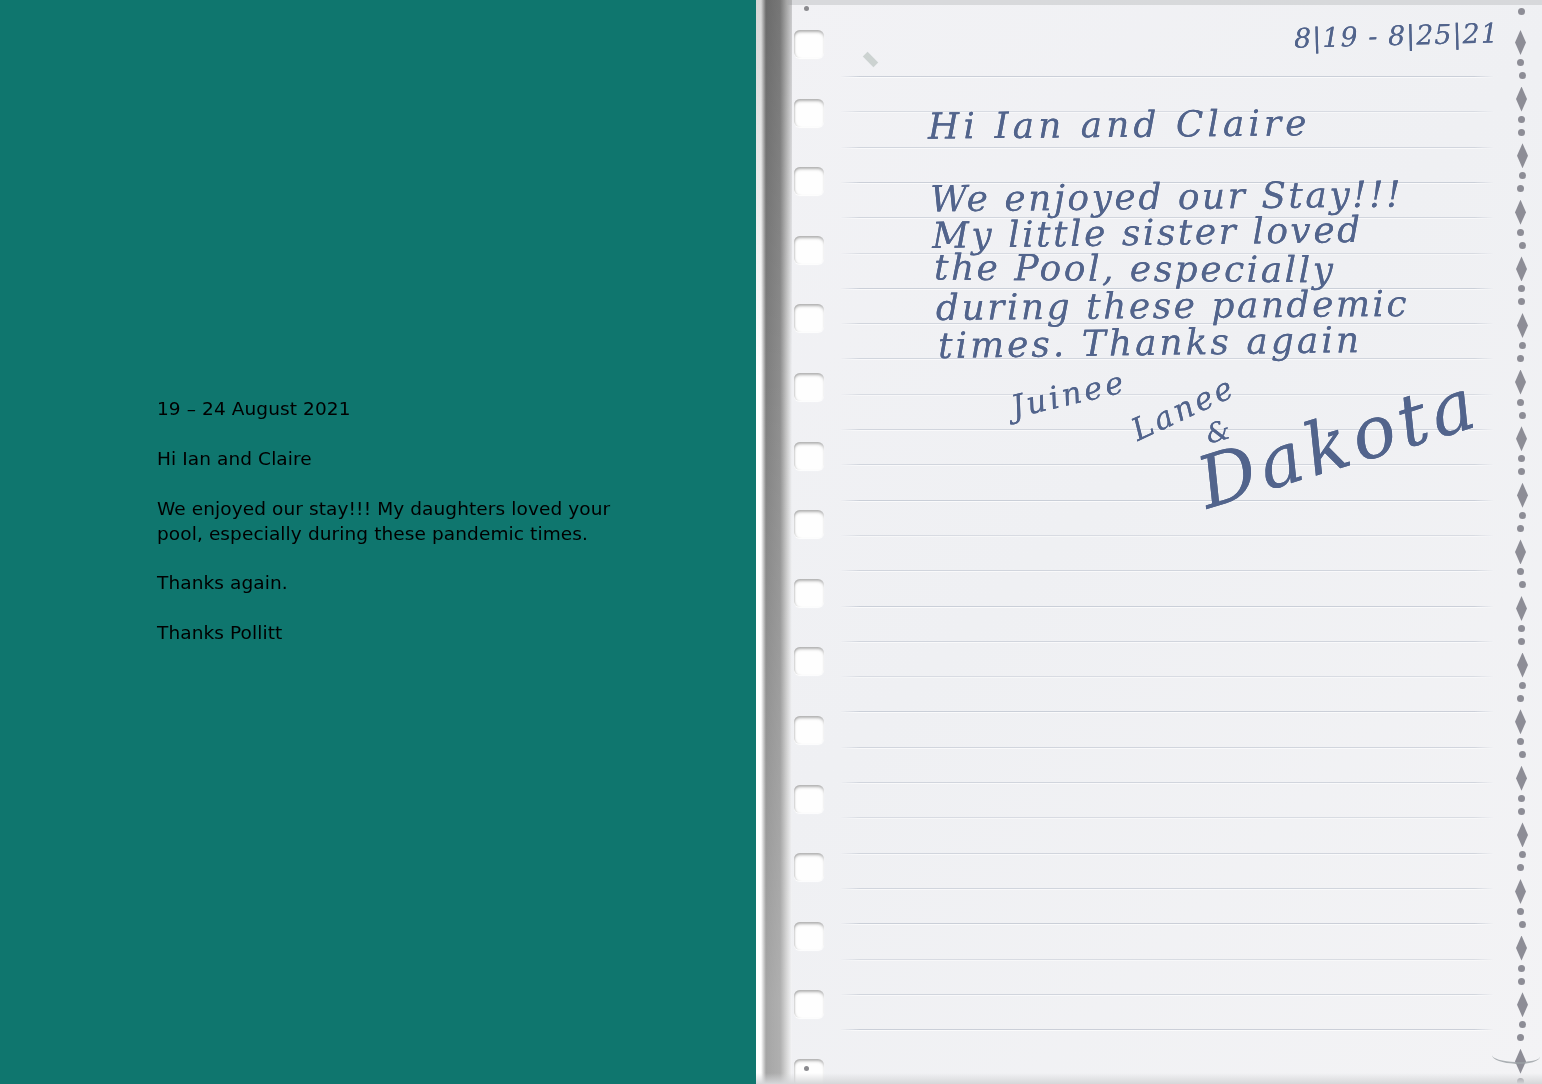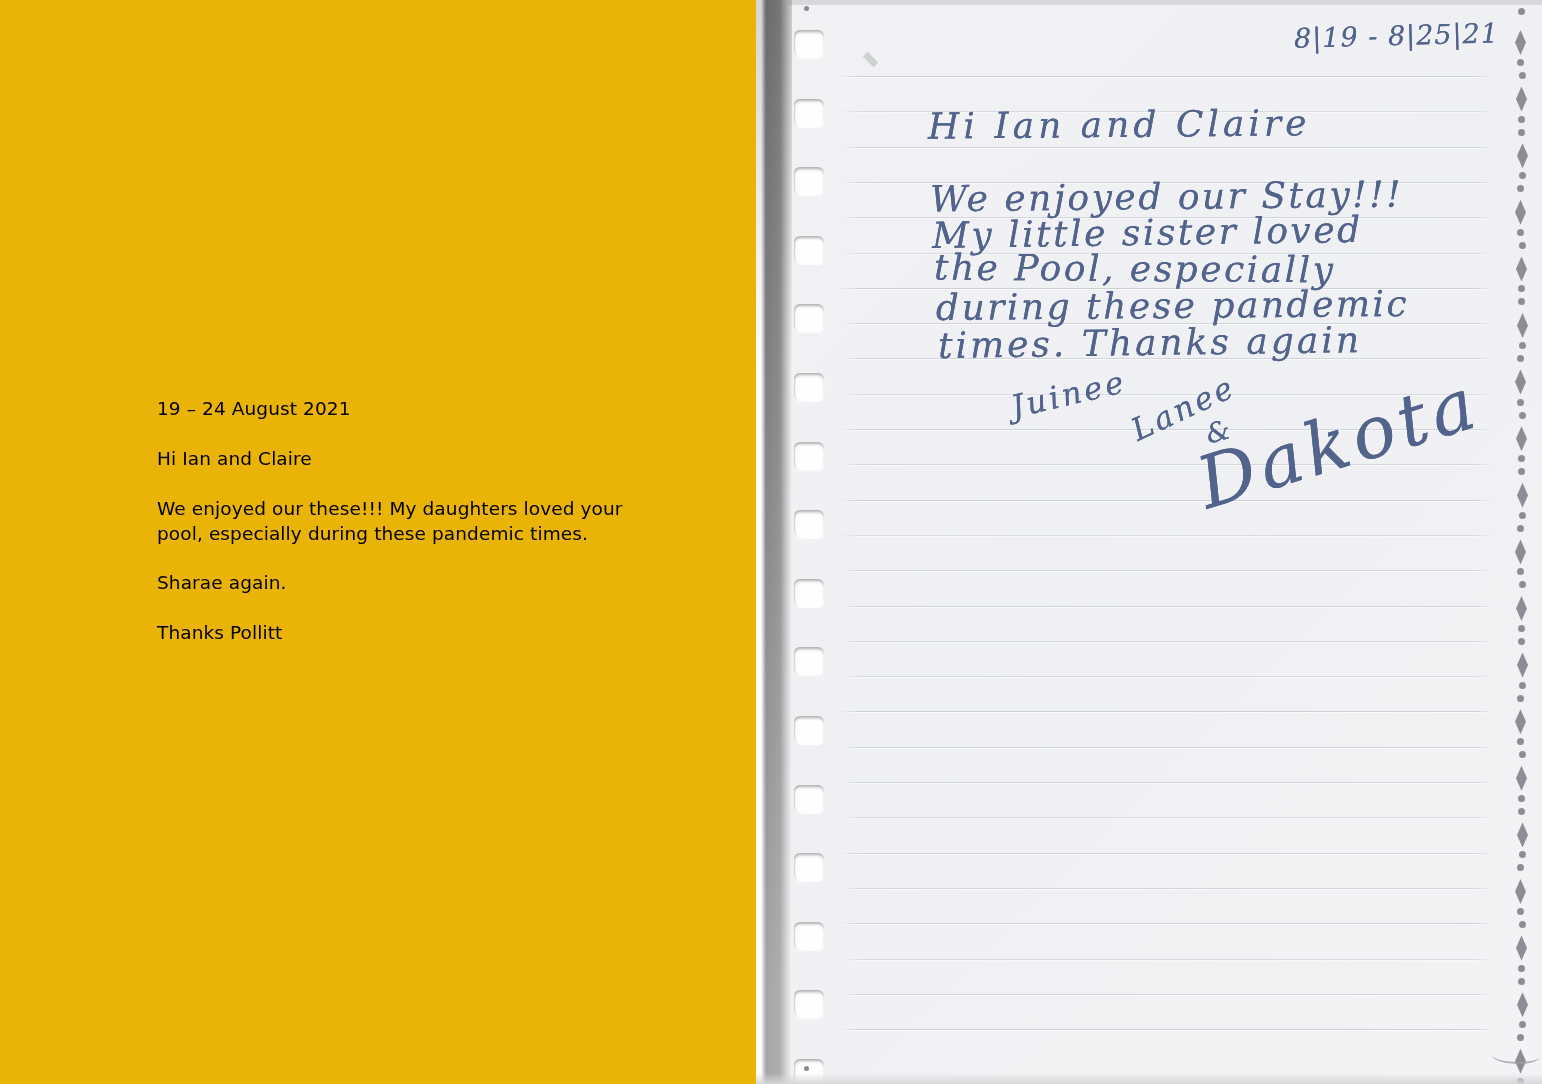--- a/index.html
+++ b/index.html
@@ -2,21 +2,21 @@
 <html style="--ink: #52648c; --rule: #c9ced7; --perf: #8d8d96;"><head>
 <meta charset="utf-8">
 <style>
   * { margin:0; padding:0; box-sizing:border-box; }
   html,body { width:1542px; height:1084px; }
   body {
     position:relative; overflow:hidden; background:#ffffff;
     font-family:"DejaVu Sans", sans-serif;
   }
   
-  .left-panel { position:absolute; left:0; top:0; width:756px; height:1084px; background:#eab308; }
+  .left-panel { position:absolute; left:0; top:0; width:756px; height:1084px; background:#0f766e; }
   .t-block { position:absolute; left:157px; top:0; width:560px; color:#000000; font-size:18.5px; line-height:25px; letter-spacing:.1px; }
   .t-line { position:absolute; left:0; white-space:nowrap; }
   .t-date      { top:396px; }
   .t-greeting  { top:446px; }
   .t-body-1    { top:496px; }
   .t-body-2    { top:521px; }
   .t-thanks    { top:570px; }
   .t-sig       { top:620px; }
 
   
@@ -62,23 +62,23 @@
   .sig-dakota { left:444px; top:446px; font-size:72px; letter-spacing:5px; line-height:1.1;
     transform:rotate(-17deg); transform-origin:left center; }
 </style>
 </head>
 <body>
 
 <div class="left-panel">
   <div class="t-block">
     <div class="t-line t-date">19 – 24 August 2021</div>
     <div class="t-line t-greeting">Hi Ian and Claire</div>
-    <div class="t-line t-body-1">We enjoyed our these!!! My daughters loved your</div>
+    <div class="t-line t-body-1">We enjoyed our stay!!! My daughters loved your</div>
     <div class="t-line t-body-2">pool, especially during these pandemic times.</div>
-    <div class="t-line t-thanks">Sharae again.</div>
+    <div class="t-line t-thanks">Thanks again.</div>
     <div class="t-line t-sig">Thanks Pollitt</div>
   </div>
 </div>
 
 <div class="scan-panel">
   <div class="top-band"></div>
   <div class="scanner-edge"></div>
 
   <div id="holes">
       <div class="hole" style="top: 30px;"></div>

